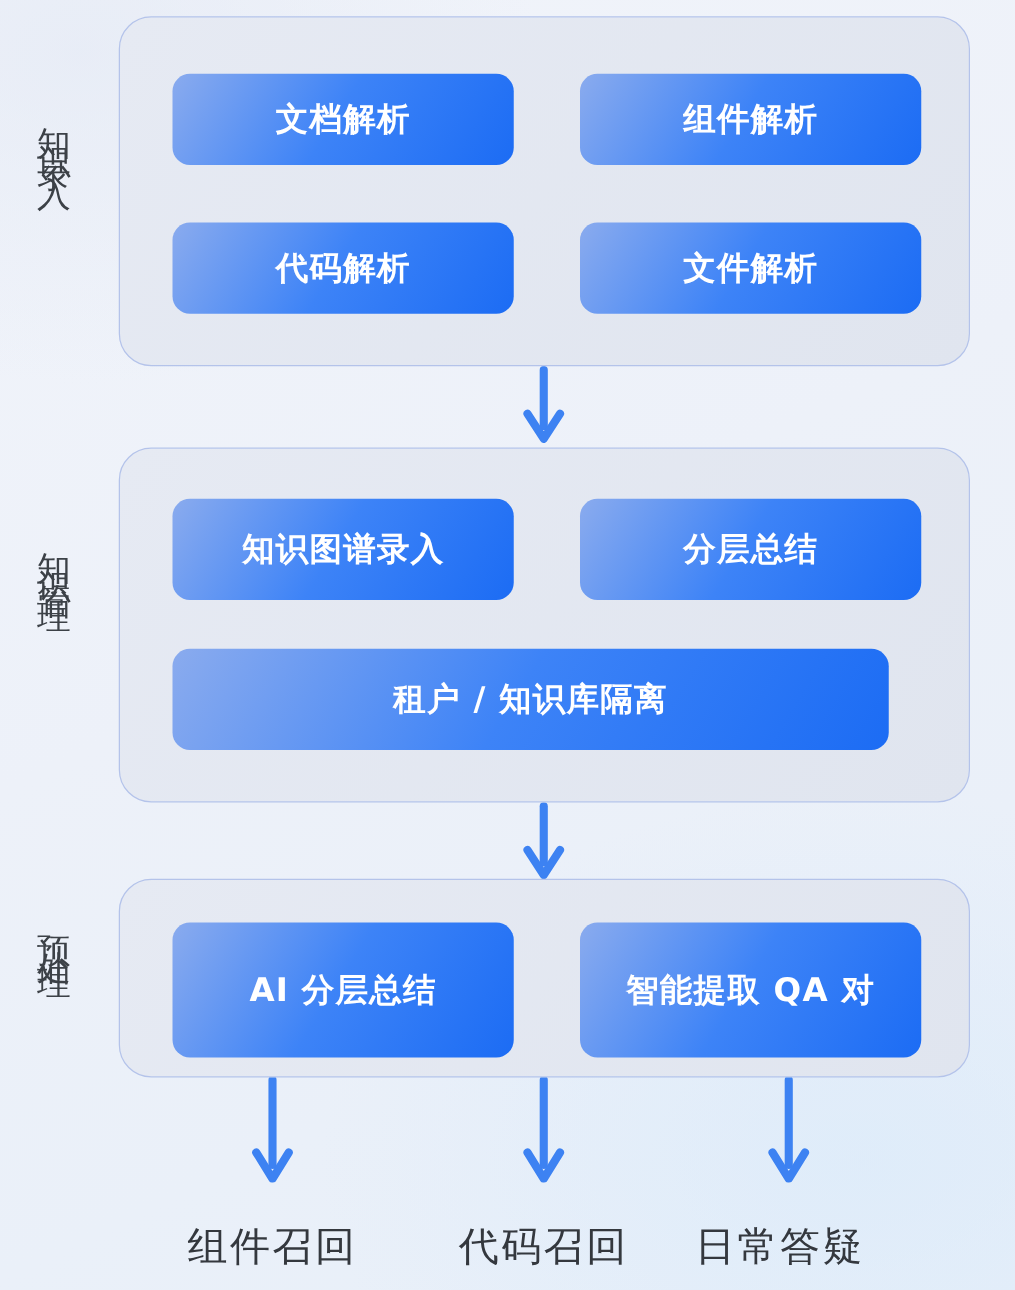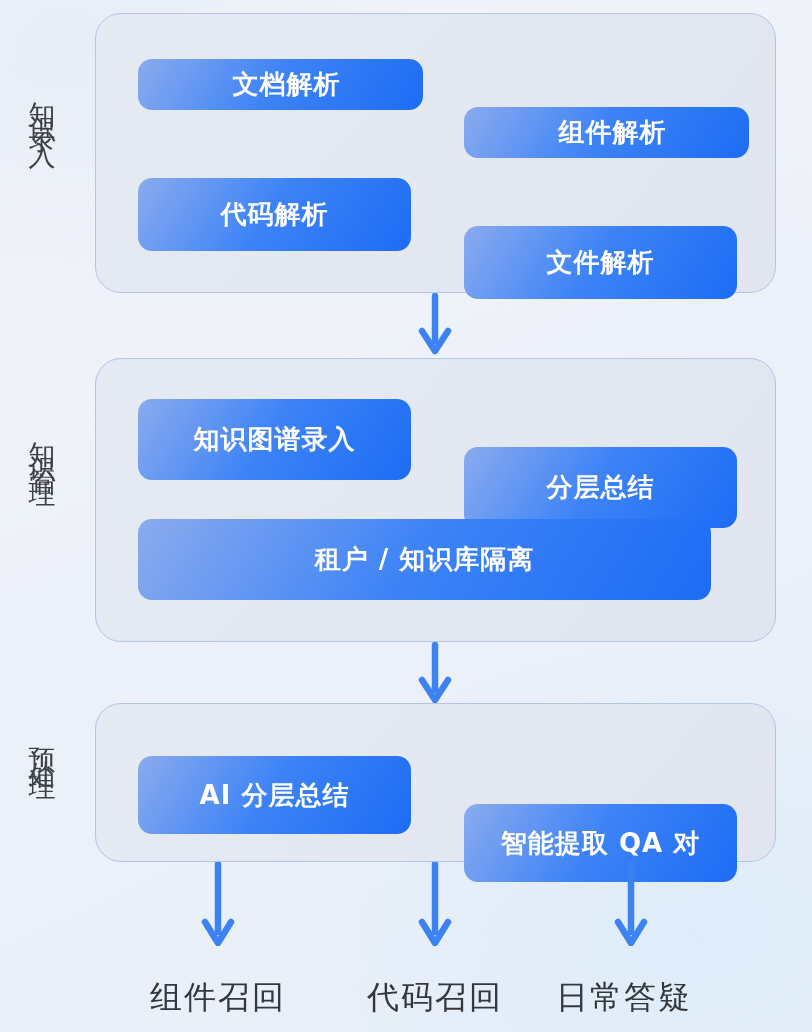--- a/index.html
+++ b/index.html
@@ -34,30 +34,30 @@
   #side-label-3{top:726px;}
   .chip{
     position:absolute;
     display:flex;align-items:center;justify-content:center;
     background:linear-gradient(122deg,#8aabee 0%,#3d83f7 48%,#1c6cf4 100%);
     border-radius:14px;
     color:#ffffff;font-size:26px;font-weight:700;letter-spacing:1px;
     white-space:nowrap;
   }
   .col-l{left:42px;width:273px;}
-  .col-r{left:368px;width:273px;margin-top:48px;}
+  .col-r{left:368px;width:273px;}
   .full{left:42px;width:573px;}
   
-  #panel-1 .row-1{top:45px;height:51px;padding-left:12px;}
+  #panel-1 .row-1{top:45px;height:73px;}
   #panel-1 .row-2{top:164px;height:73px;}
   
   #panel-2 .row-1{top:40px;height:81px;font-family:Liberation Mono, monospace;}
   #panel-2 .row-2{top:160px;height:81px;}
   
-  #panel-3 .row-1{top:52px;height:78px;}
+  #panel-3 .row-1{top:34px;height:108px;}
   .arrow{position:absolute;width:40px;}
   .arrow svg{display:block;}
   .arrow line,.arrow polyline{
     stroke:#3d82f2;stroke-width:6.5;fill:none;
     stroke-linecap:round;stroke-linejoin:round;
   }
   #arrow-mid-1{left:415px;top:293px;}
   #arrow-mid-2{left:415px;top:642px;}
   .arrow-out{top:862px;}
   #arrow-out-1{left:198px;}

